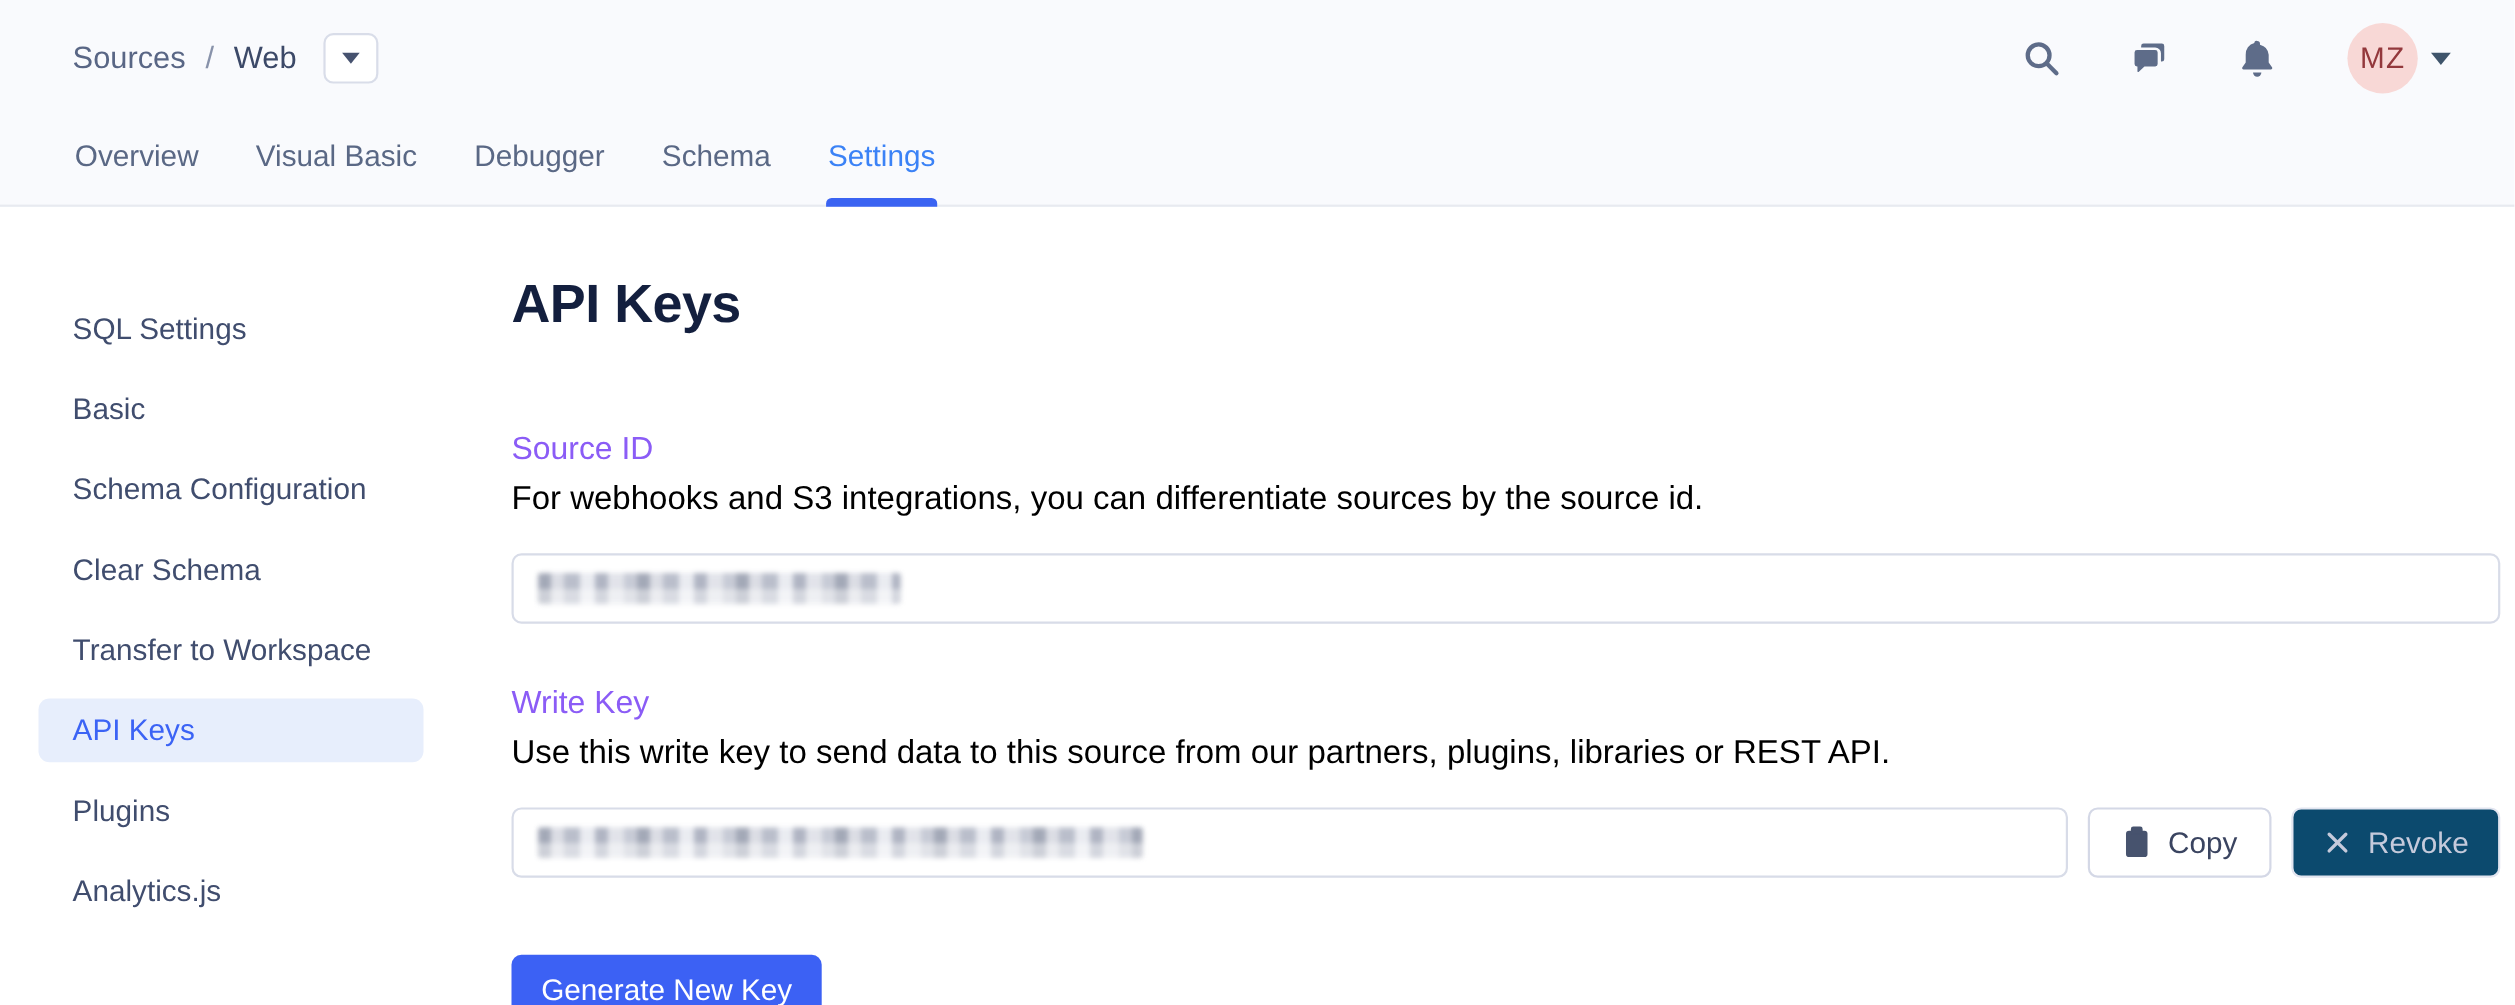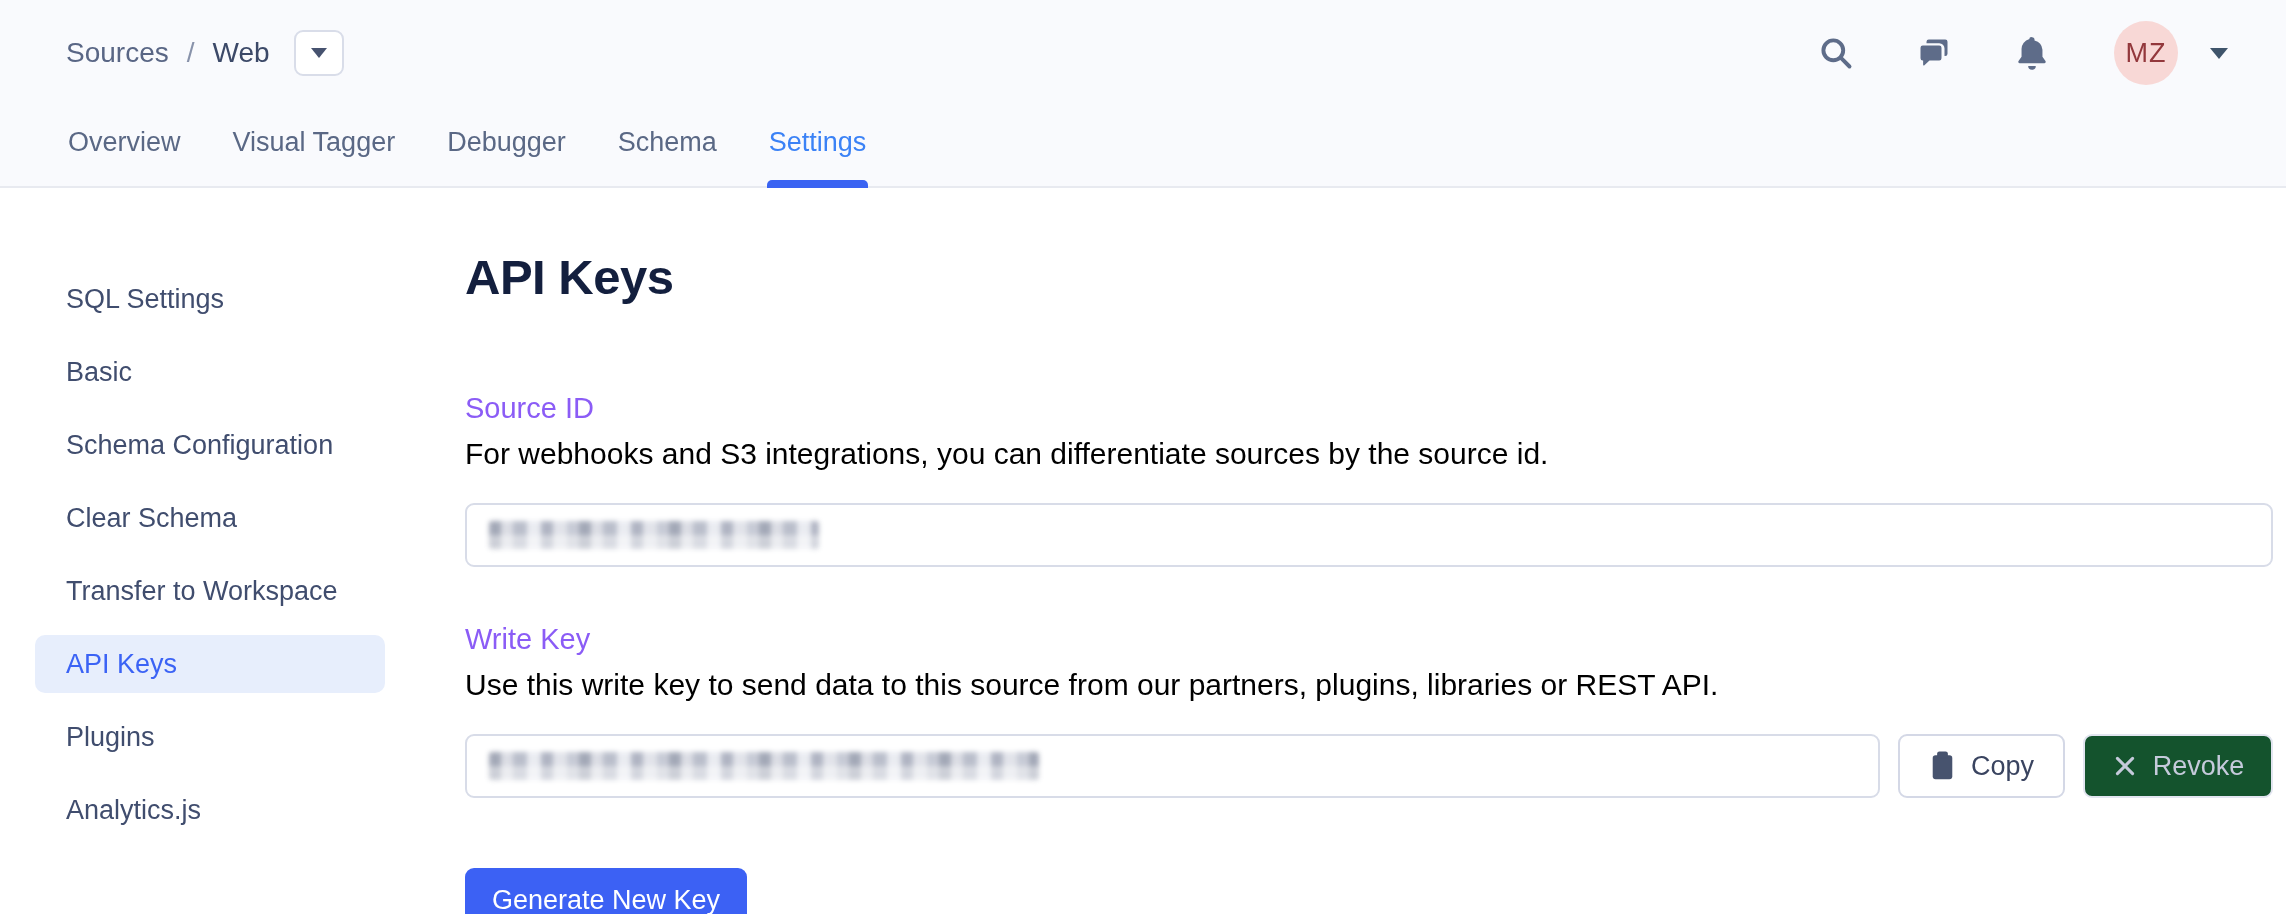--- a/index.html
+++ b/index.html
@@ -26,21 +26,21 @@
   .src-switcher{
     width:46px;height:42px;background:#ffffff;border:2px solid #d9dde9;border-radius:9px;
     display:flex;align-items:center;justify-content:center;margin-left:6px;cursor:pointer;
   }
   .caret-down{width:0;height:0;border-left:8px solid transparent;border-right:8px solid transparent;border-top:10px solid #46526f;}
   .caret-sm{width:0;height:0;border-left:9px solid transparent;border-right:9px solid transparent;border-top:11px solid #3f546b;}
 
   .top-actions{display:flex;align-items:center;gap:58px;}
   .icon-btn{width:40px;height:40px;display:flex;align-items:center;justify-content:center;cursor:pointer;}
   .icon-btn svg{display:block;}
-  .avatar-group{display:flex;align-items:center;gap:32px;margin-left:4px;cursor:pointer;text-align:right;}
+  .avatar-group{display:flex;align-items:center;gap:12px;margin-left:4px;cursor:pointer;text-align:right;}
   .avatar{
     width:64px;height:64px;border-radius:50%;background:#f8d8d6;
     display:flex;align-items:center;justify-content:center;
     color:#93383c;font-size:27px;letter-spacing:1px;
   }
 
   
   .tabs{display:flex;align-items:center;gap:48px;padding:0 0 0 66px;}
   .tab{
     position:relative;font-size:27px;color:#5a6885;padding:0 2px 28px 2px;cursor:pointer;white-space:nowrap;
@@ -85,21 +85,21 @@
   .redacted.short{width:330px;}
   .redacted.long{width:550px;}
 
   .section-writekey{margin-top:56px;}
   .key-row{display:flex;align-items:stretch;gap:18px;width:1808px;border-radius:14px;}
   .btn{
     height:64px;box-sizing:border-box;border-radius:9px;display:flex;align-items:center;justify-content:center;
     gap:15px;font-size:27px;cursor:pointer;user-select:none;
   }
   .btn-copy{width:167px;background:#ffffff;border:2px solid #d4d8e6;color:#3a4460;font-weight:500;}
-  .btn-revoke{width:190px;background:#14532d;border:2px solid #e2e5f0;color:#c5cadb;font-weight:500;cursor:default;}
+  .btn-revoke{width:190px;background:#0c4a6e;border:2px solid #e2e5f0;color:#c5cadb;font-weight:500;cursor:default;}
   .btn-generate{
     width:282px;height:64px;margin-top:70px;background:#3c61f4;border:none;border-radius:9px;
     color:#ffffff;font-size:27px;font-weight:500;font-family:"Liberation Sans",sans-serif;cursor:pointer;
   }
 </style>
 </head>
 <body>
 
 <div class="app">
 
@@ -137,21 +137,21 @@
           <span class="avatar">
             <span>MZ</span>
           </span>
           <span class="caret-sm"></span>
         </span>
       </div>
     </div>
 
     <nav class="tabs">
       <div class="tab">Overview</div>
-      <div class="tab">Visual Tagger</div>
+      <div class="tab">Visual Basic</div>
       <div class="tab">Debugger</div>
       <div class="tab">Schema</div>
       <div class="tab active">Settings</div>
     </nav>
   </header>
 
   <div class="body-row">
 
     <aside class="sidebar">
       <div class="side-item">SQL Settings</div>

